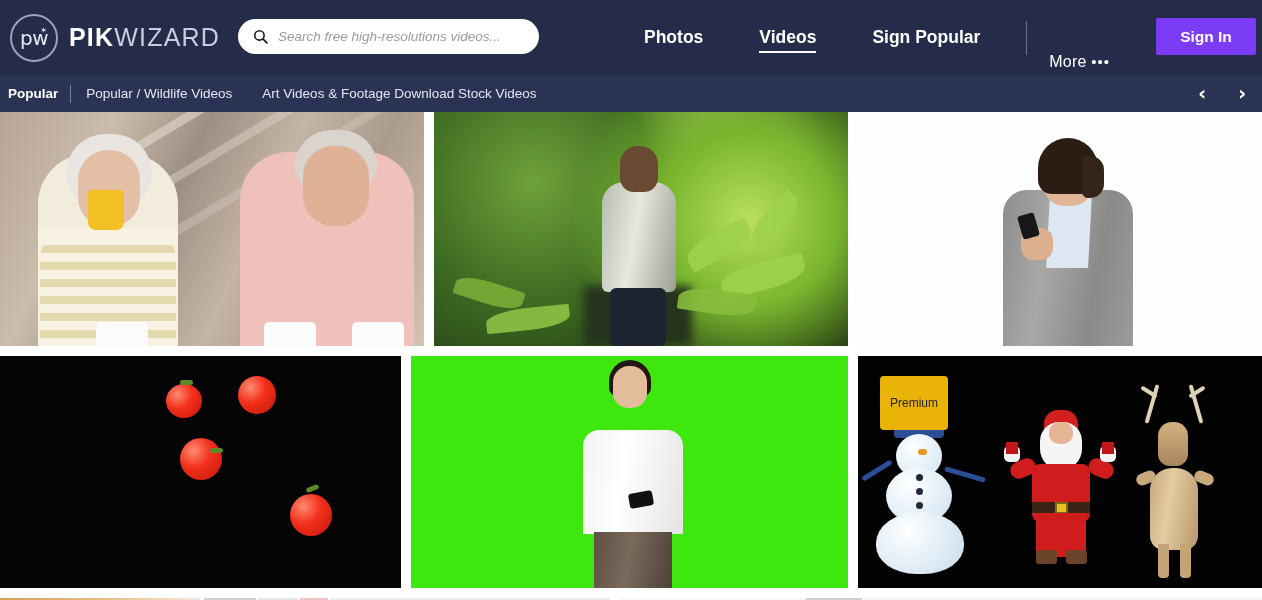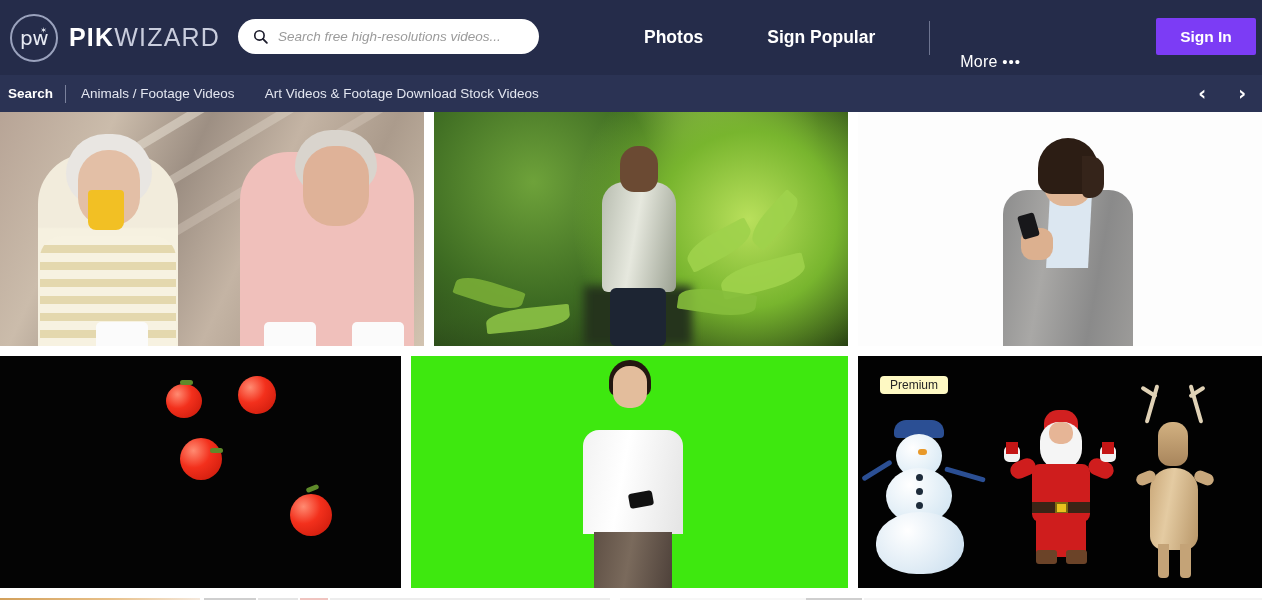--- a/index.html
+++ b/index.html
@@ -50,21 +50,21 @@
   .search-input {
     border: none; outline: none; background: transparent;
     width: 100%; font-size: 13.5px; font-style: italic;
     color: #2b2b2b;
     font-family: "Liberation Sans", sans-serif;
   }
   .search-input::placeholder { color: #9b9b9b; font-style: italic; }
 
   .mainnav {
     position: absolute; left: 620px; top: 0; height: 75px;
-    display: flex; align-items: center; gap: 16px;
+    display: flex; align-items: center; gap: 8px;
   }
   .navlink {
     color: #ffffff; font-size: 17.5px; font-weight: bold;
     text-decoration: none; padding: 0 24px;
     position: relative; white-space: nowrap; cursor: pointer;
     line-height: 75px;
   }
   .navlink.active::after {
     content: ""; position: absolute;
     left: 24px; right: 24px; bottom: 22px;
@@ -109,22 +109,22 @@
     padding: 0 16px; cursor: pointer; line-height: 37px;
     font-family: "DejaVu Sans", sans-serif;
   }
 
   
   .grid { position: relative; width: 1262px; height: 488px; background: #ffffff; }
   .tile { position: absolute; overflow: hidden; cursor: pointer; }
 
   .badge {
     position: absolute; left: 22px; top: 20px;
-    background: #fef9c3; color: #262626;
-    font-size: 12px; padding: 2px 10px; border-radius: 4px;
+    background: #eab308; color: #262626;
+    font-size: 12px; padding: 20px 10px; border-radius: 4px;
     z-index: 5; white-space: nowrap;
   }
 
   
   .t1 { left: 0; top: 0; width: 424px; height: 234px;
         background:
           radial-gradient(ellipse 70px 95px at 95px 105px, #e8dccd 0%, #e8dccd 45%, transparent 62%),
           radial-gradient(ellipse 78px 100px at 330px 95px, #e6d5c9 0%, #e6d5c9 45%, transparent 63%),
           linear-gradient(115deg, #b7a496 0%, #cbbcab 22%, #9d8f83 40%, #c4b4a4 58%, #ab9b8c 75%, #d3c4b1 100%); }
   .t1 .stair {
@@ -328,35 +328,36 @@
   <div class="searchbox">
     <svg class="search-icon" viewBox="0 0 24 24">
       <circle cx="10.5" cy="10.5" r="6.6" fill="none" stroke="#1b1b2b" stroke-width="2.3"></circle>
       <line x1="15.4" y1="15.4" x2="21" y2="21" stroke="#1b1b2b" stroke-width="2.6" stroke-linecap="round"></line>
     </svg>
     <input class="search-input" type="text" placeholder="Search free high-resolutions videos..." style="">
   </div>
 
   <div class="mainnav">
     <a class="navlink" href="#">Photos</a>
+    <a class="navlink active" href="#">Videos</a>
     <a class="navlink" href="#">Sign Popular</a>
     <div class="nav-divider"></div>
     <div class="more-btn">
       <span>More</span>
       <span class="more-dots">•••</span>
     </div>
   </div>
 
   <button class="signin">Sign In</button>
 </div>
 
 <div class="catbar">
-  <div class="cat first">Search</div>
+  <div class="cat first">Popular</div>
   <div class="cat-sep"></div>
-  <div class="cat">Animals / Footage Videos</div>
+  <div class="cat">Popular / Wildlife Videos</div>
   <div class="cat">Art Videos &amp; Footage Download Stock Videos</div>
   <div class="cat-arrows">
     <div class="arrow-btn">‹</div>
     <div class="arrow-btn">›</div>
   </div>
 </div>
 
 <div class="grid">
 
   <div class="tile t1">

